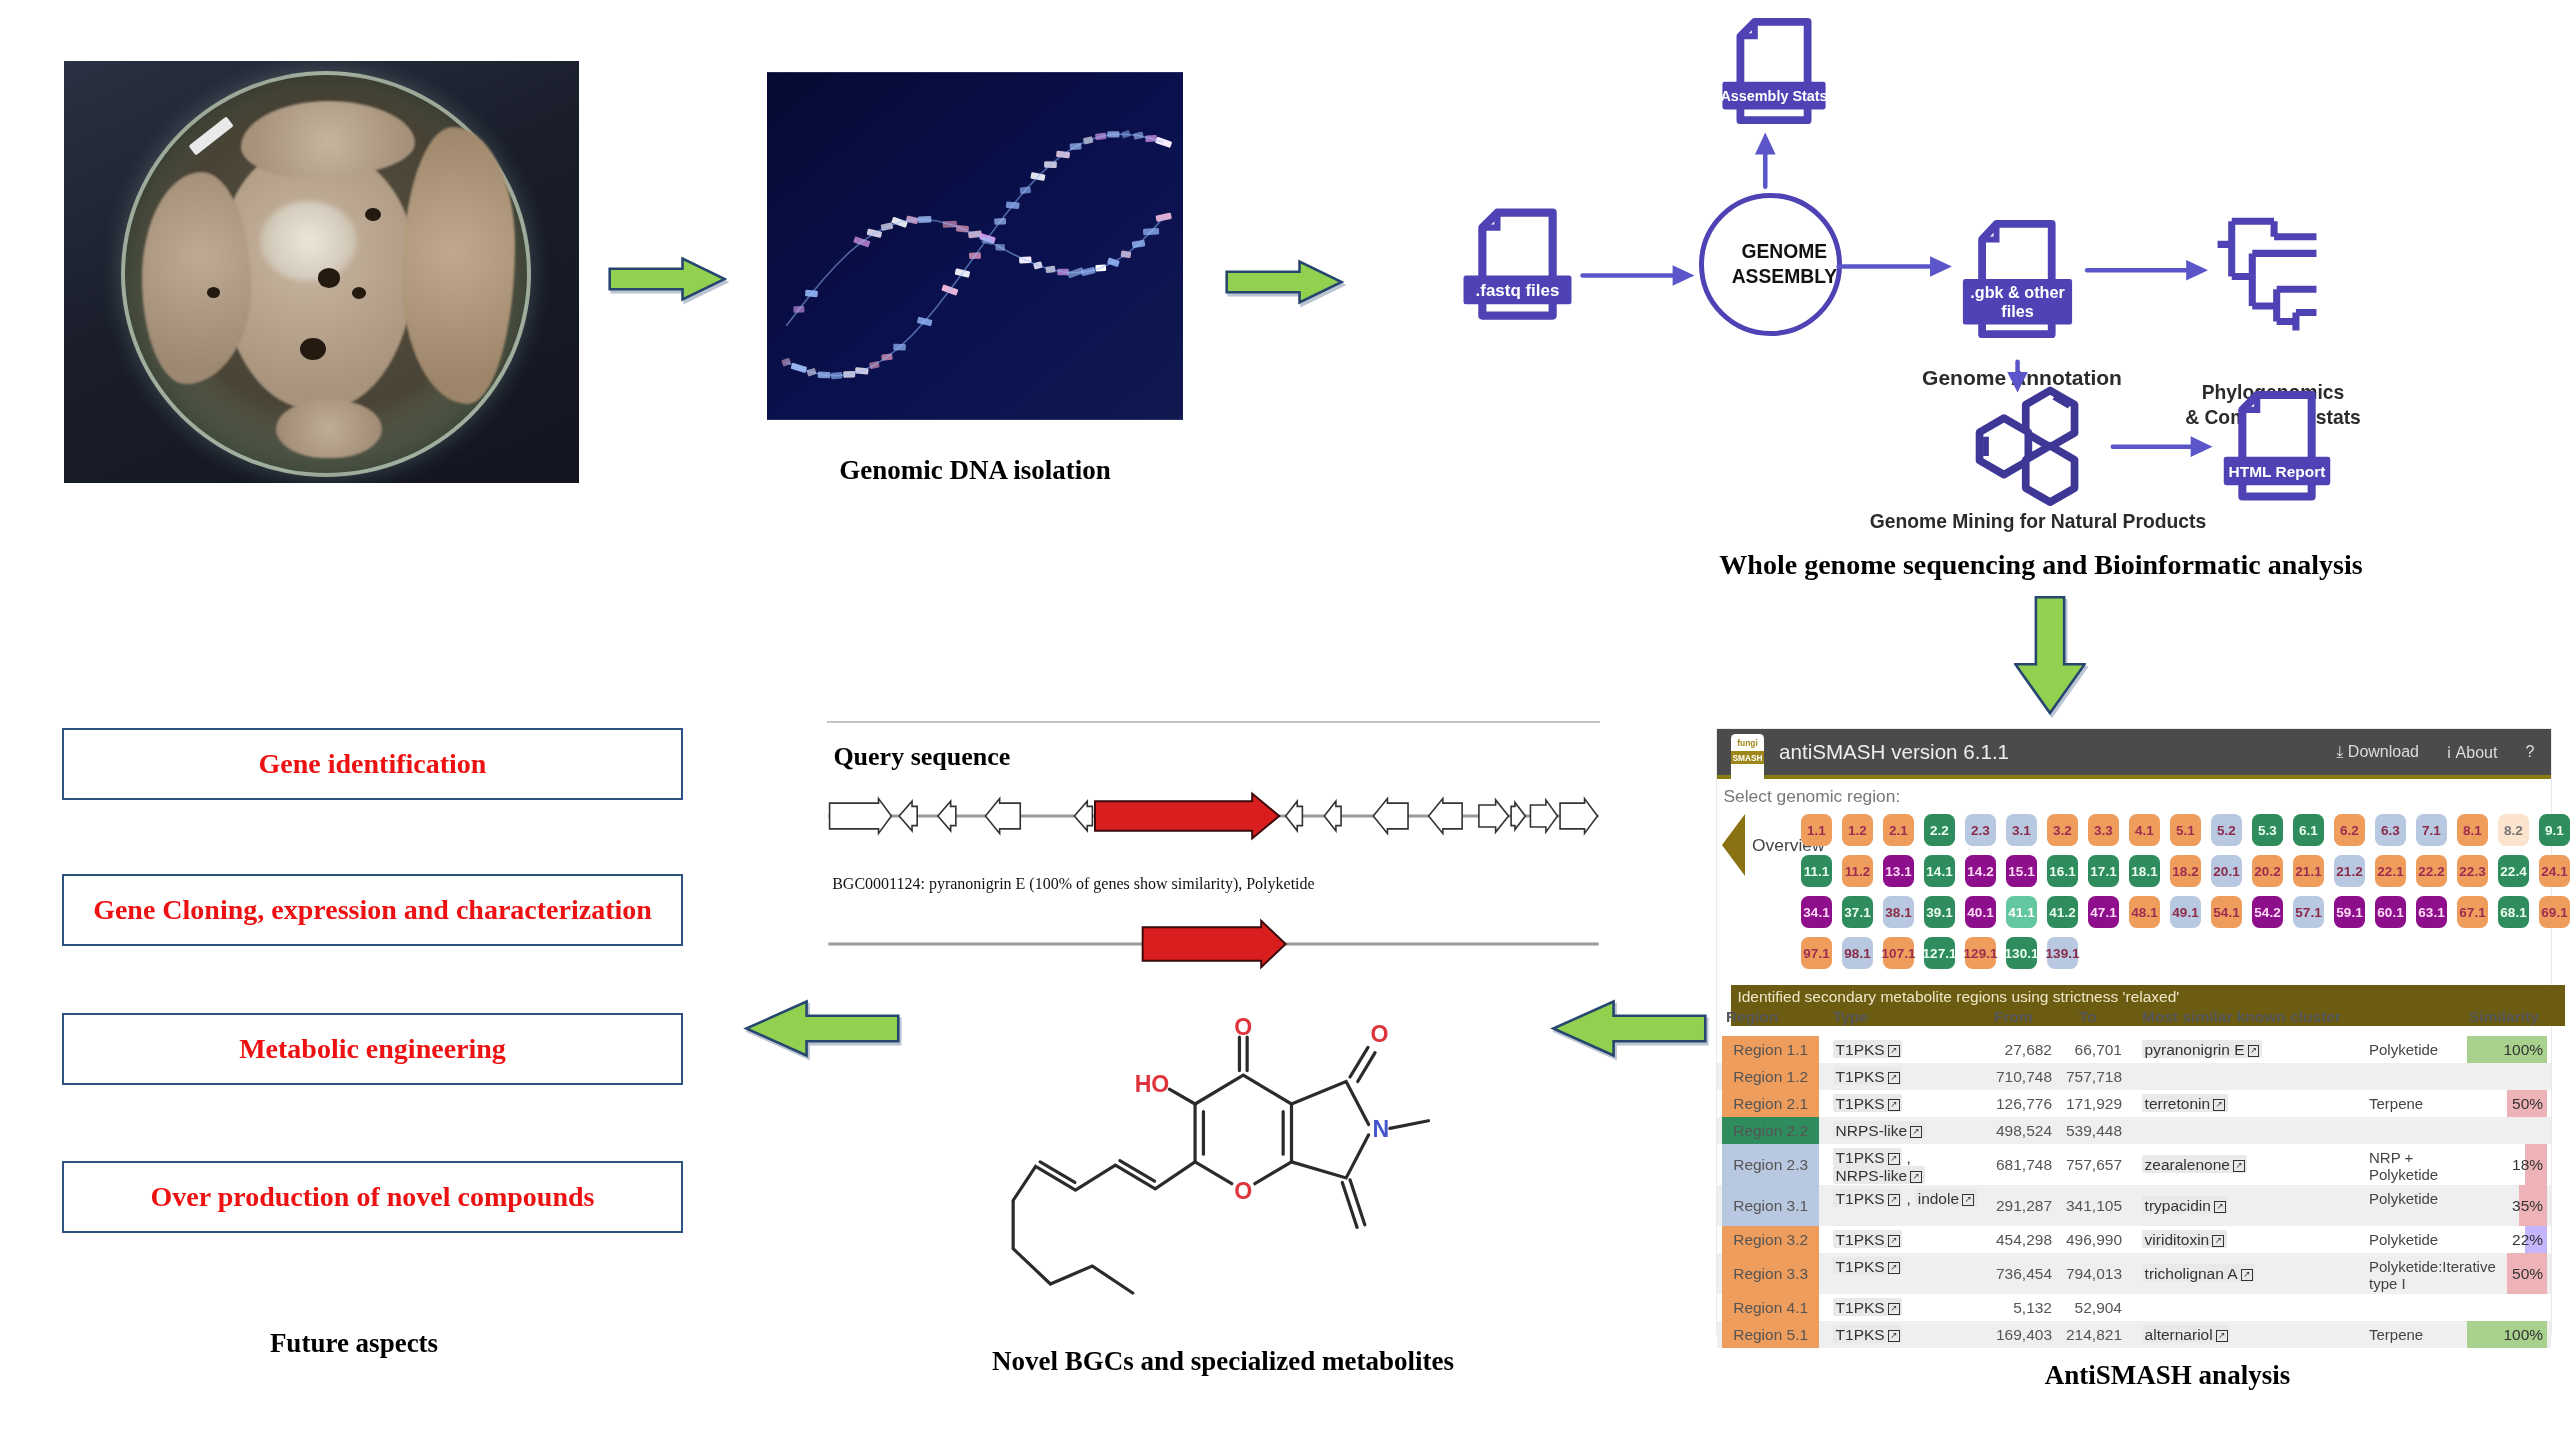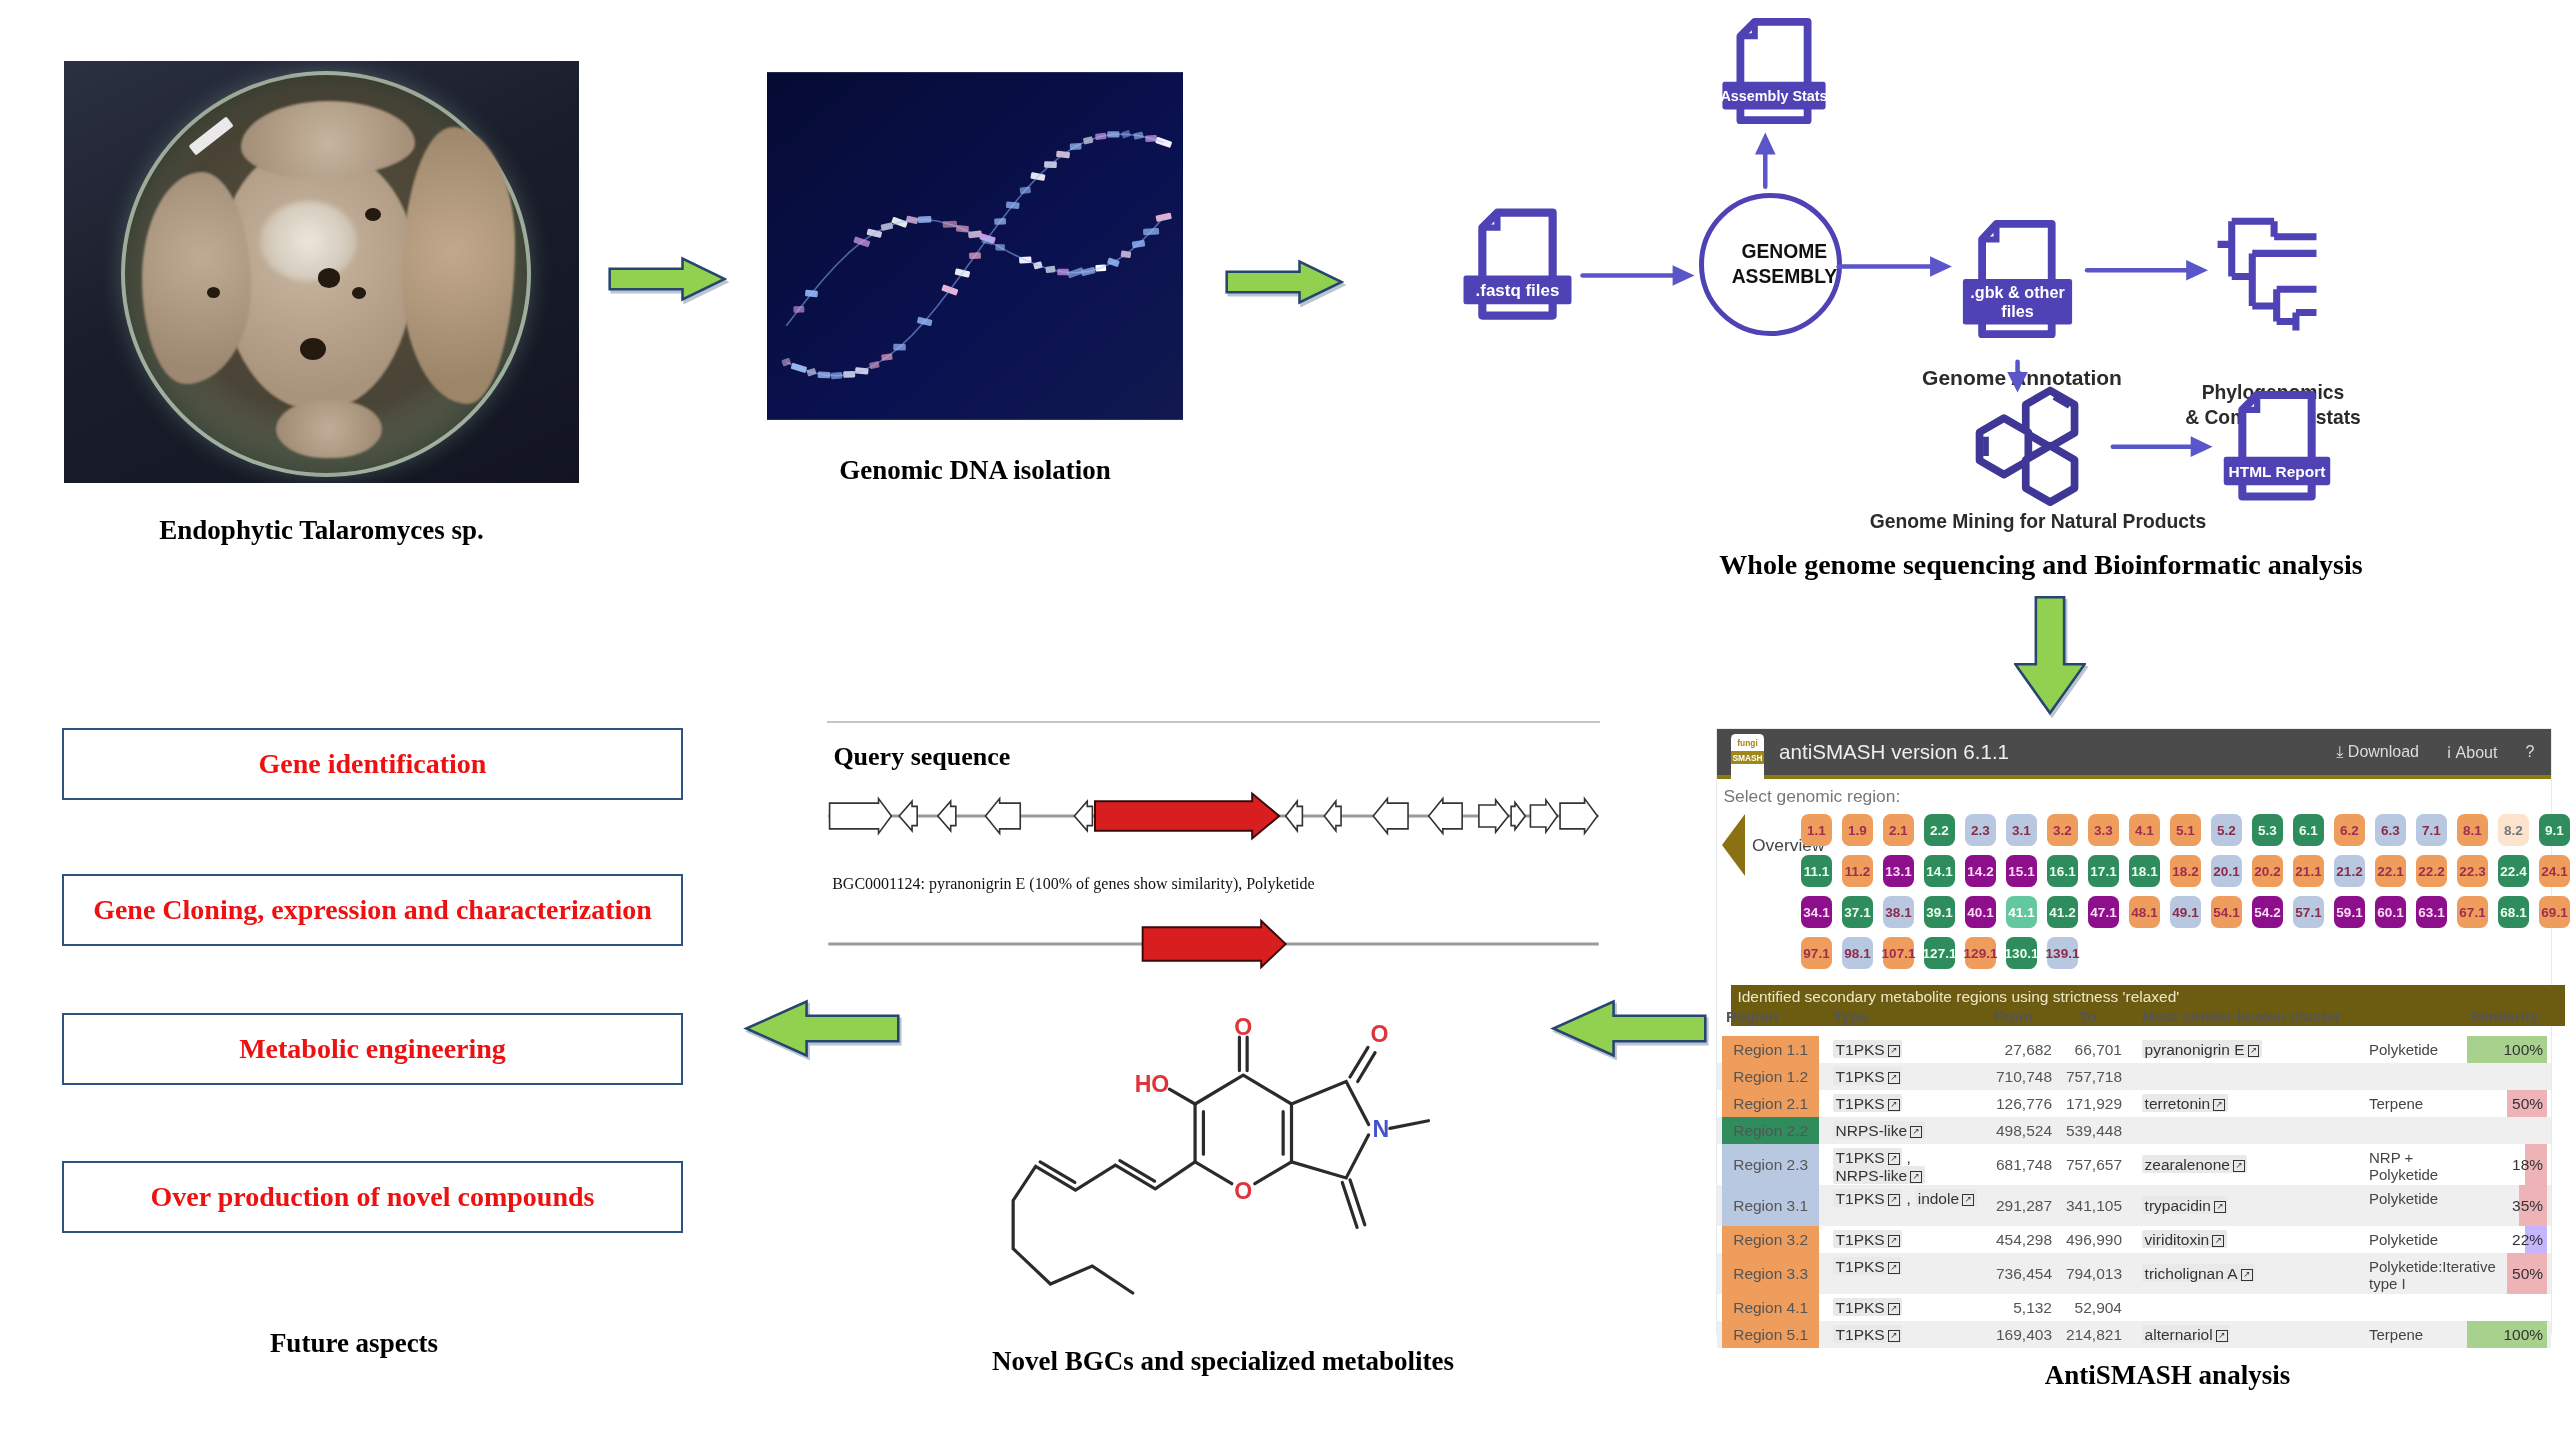--- a/index.html
+++ b/index.html
@@ -94,21 +94,20 @@
       <div class="blob" style="left:151px;top:325px;width:106px;height:58px;border-radius:50%/55%;background:radial-gradient(circle,#c0ad97,#a08b74 85%);"></div>
       <div class="blob" style="left:135px;top:126px;width:97px;height:80px;border-radius:50%;background:radial-gradient(circle,#ece6d9 0%,#d6cec0 55%,rgba(214,206,192,0) 100%);filter:blur(2.6px);"></div>
       <div class="spot" style="left:193px;top:193px;width:22px;height:19.3px;"></div>
       <div class="spot" style="left:175px;top:263px;width:26px;height:22px;"></div>
       <div class="spot" style="left:240px;top:133px;width:15.5px;height:13px;"></div>
       <div class="spot" style="left:227px;top:212px;width:14px;height:11.6px;"></div>
       <div class="spot" style="left:82px;top:212px;width:13px;height:10.3px;"></div>
       <div class="chip"></div>
     </div>
   </div>
-  <div class="abs figlabel" style="left:64px;top:515px;width:515px;">Endophytic Talaromyces sp.</div>
 
   <svg class="abs garrow" style="left:608px;top:256px;" width="119" height="46" viewBox="0 0 185 72">
     <polygon points="2,20 116,20 116,4 182,36 116,68 116,52 2,52" fill="#92d050" stroke="#27466f" stroke-width="4"></polygon>
   </svg>
 
   <svg class="abs dna" viewBox="0 0 646 540">
     <defs>
       <linearGradient id="dnabg" x1="0" y1="0" x2="1" y2="1">
         <stop offset="0" stop-color="#060b33"></stop>
           <stop offset="0.6" stop-color="#0a1150"></stop>
@@ -278,21 +277,21 @@
           <span>ℹ</span>&nbsp;<span>About</span></span>
         <span class="mi">?</span>
       </div>
     </div>
     <div class="as-select">Select genomic region:</div>
     <div class="as-tri"></div>
     <div class="as-overview">Overview</div>
     <div class="as-btnrows" id="as-regions">
         <div class="as-btn-row">
           <div class="as-btn c-o">1.1</div>
-          <div class="as-btn c-o">1.9</div>
+          <div class="as-btn c-o">1.2</div>
           <div class="as-btn c-o">2.1</div>
           <div class="as-btn c-g">2.2</div>
           <div class="as-btn c-b">2.3</div>
           <div class="as-btn c-b">3.1</div>
           <div class="as-btn c-o">3.2</div>
           <div class="as-btn c-o">3.3</div>
           <div class="as-btn c-o">4.1</div>
           <div class="as-btn c-o">5.1</div>
           <div class="as-btn c-b">5.2</div>
           <div class="as-btn c-g">5.3</div>

